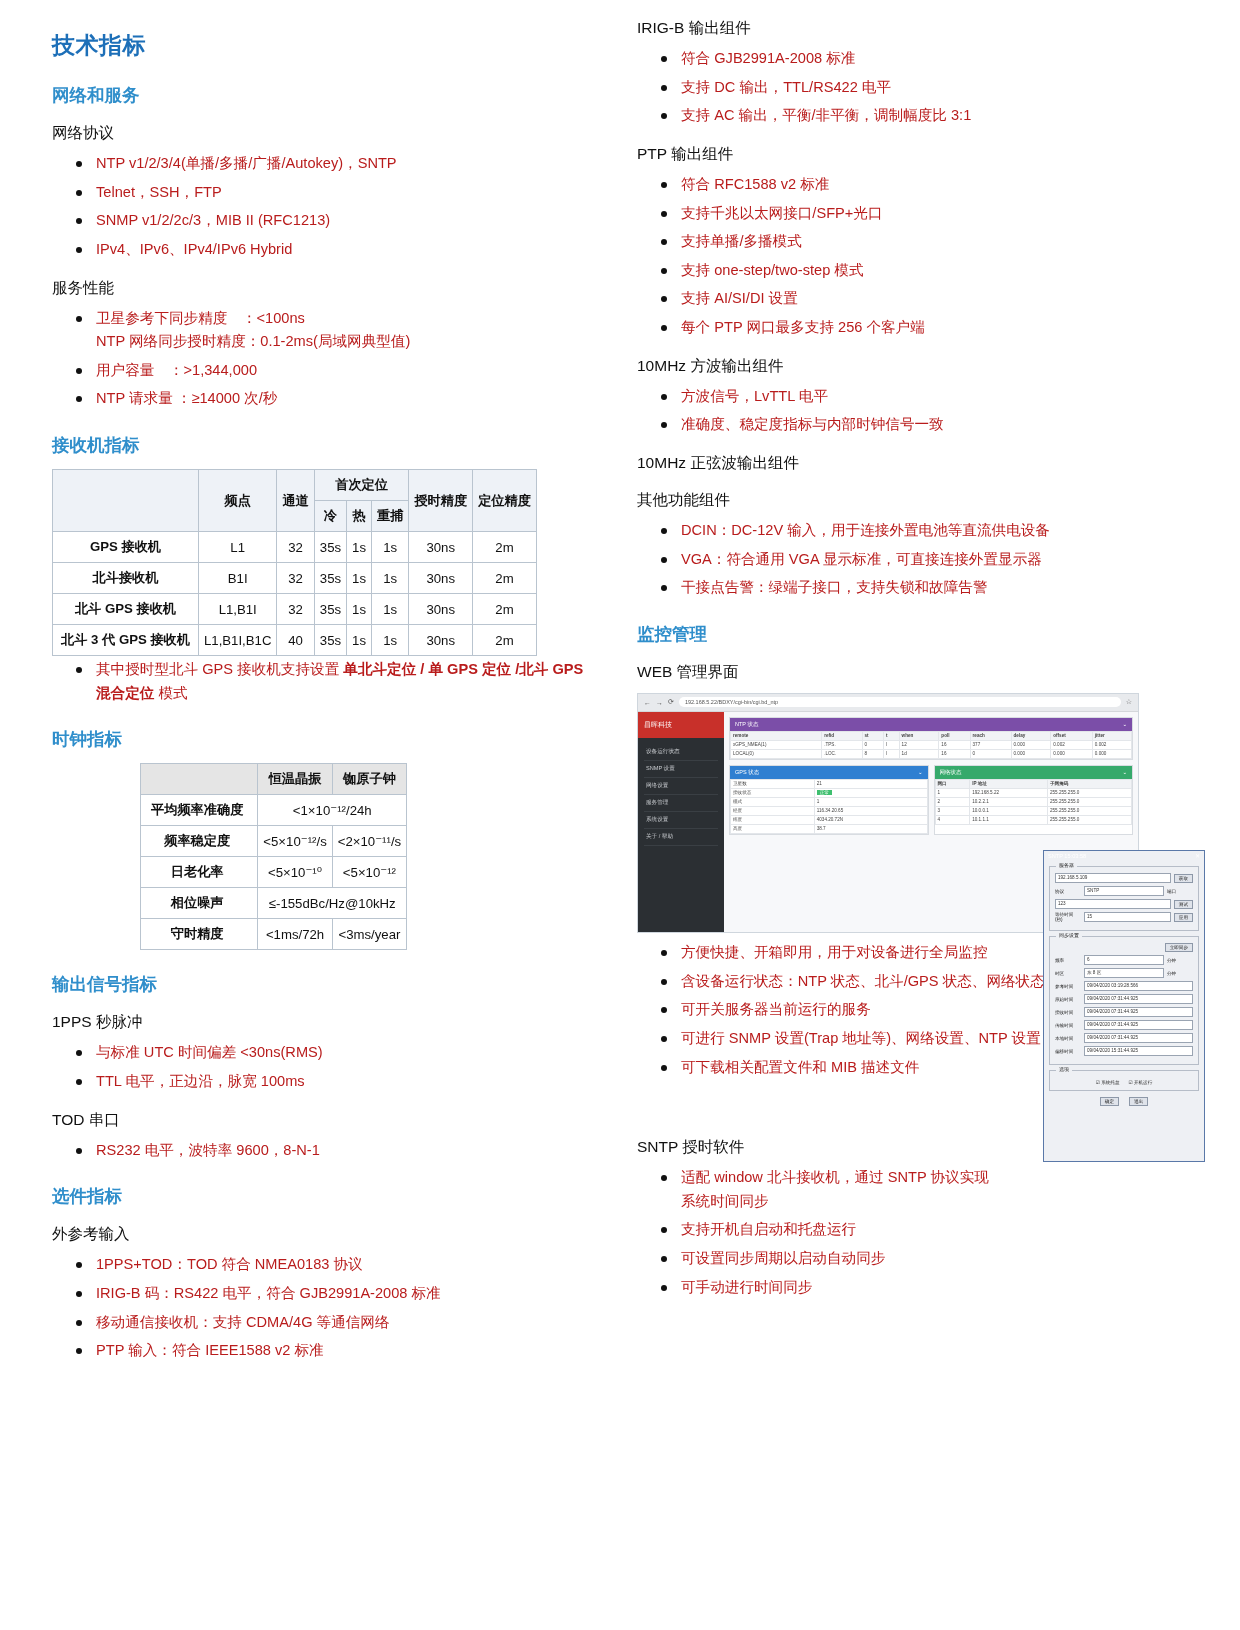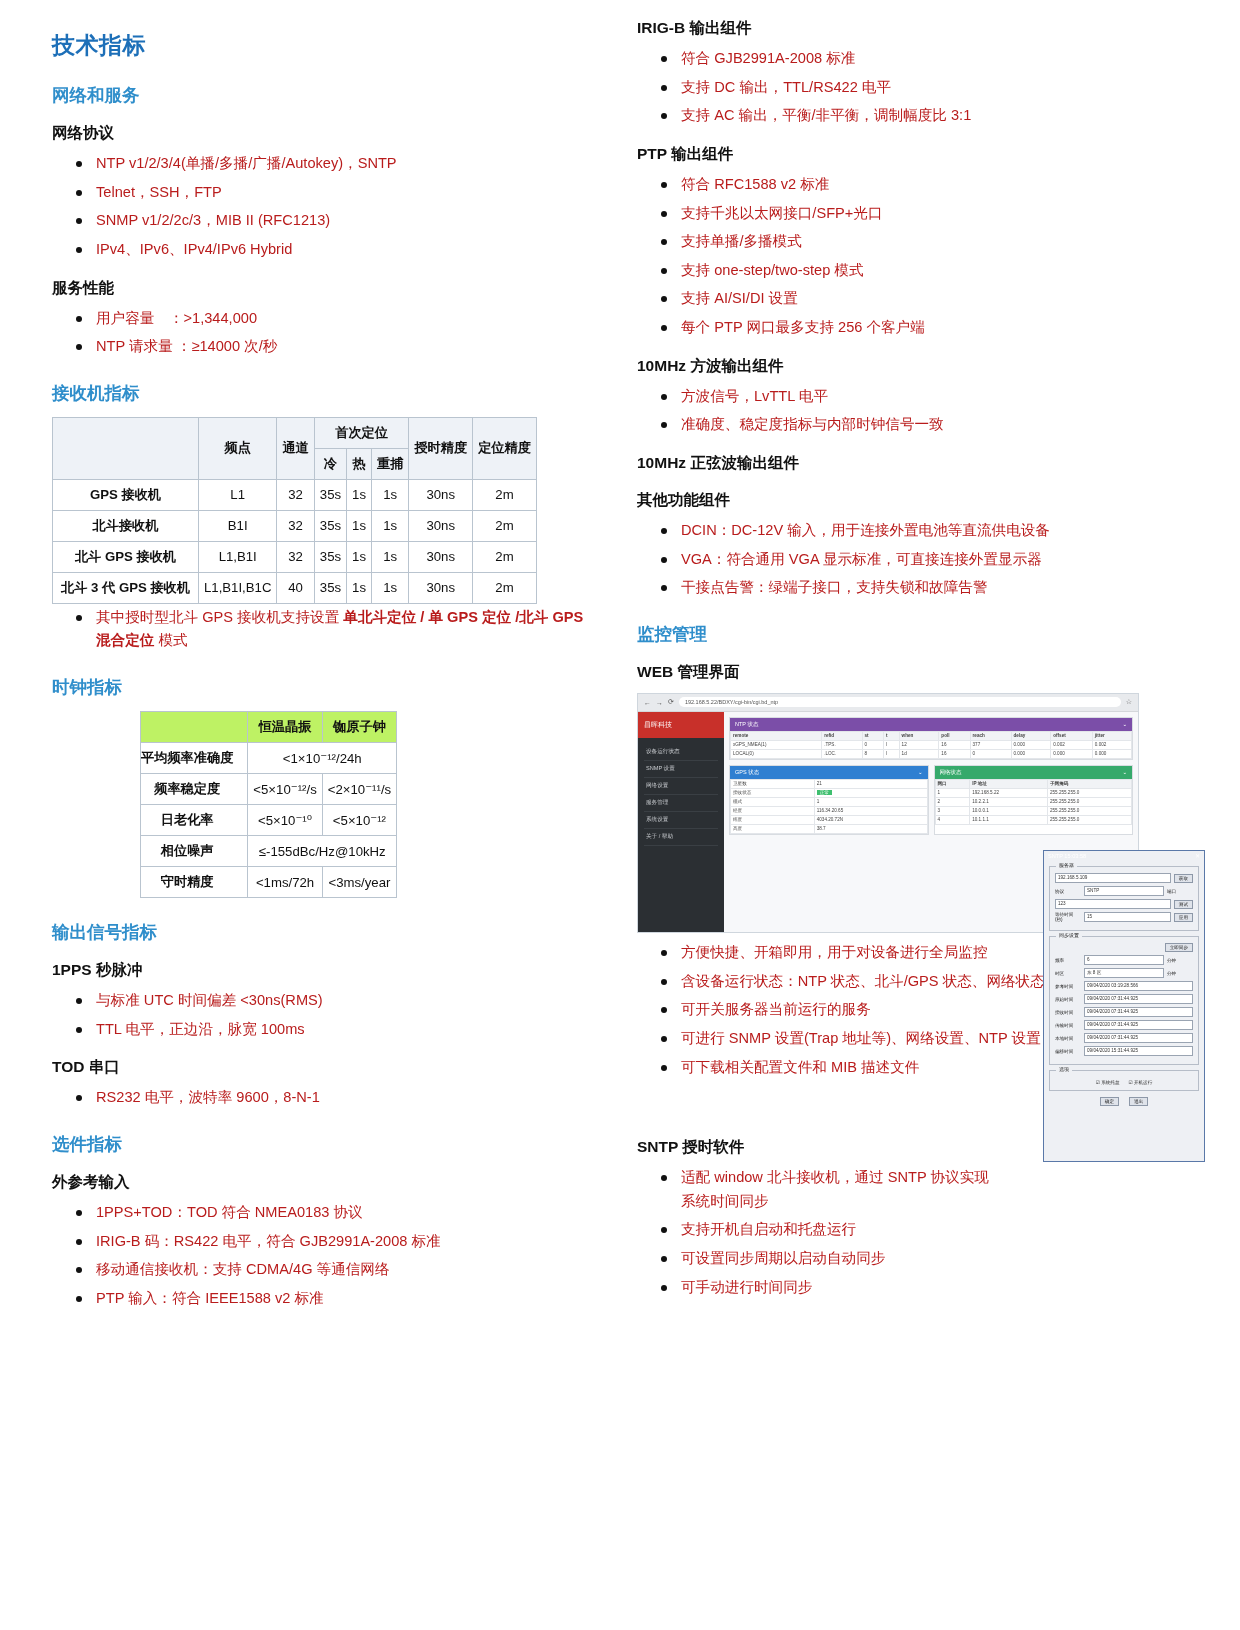--- a/index.html
+++ b/index.html
@@ -40,21 +40,21 @@
   }
   .h2 {
     color: #2f8ecb;
     font-size: 17.5px;
     font-weight: bold;
     margin: 22px 0 12px 12px;
   }
   .h3 {
     color: #111;
     font-size: 15.5px;
-    font-weight: bold;
+    font-weight: normal;
     margin: 16px 0 8px 12px;
   }
   .h3.tight { margin-top: 12px; }
   ul.bul {
     list-style: none;
     margin: 0 0 4px 0;
     padding: 0 0 0 34px;
   }
   ul.bul > li {
     position: relative;
@@ -100,25 +100,25 @@
     font-weight: bold;
     padding-left: 8px;
     padding-right: 8px;
     white-space: nowrap;
   }
   .clock-table {
     margin-left: 100px;
   }
   .clock-table td.rowhdr {
     font-weight: bold;
-    padding-left: 0;
+    padding-left: 10px;
     padding-right: 14px;
     white-space: nowrap;
   }
-  .clock-table thead td { background: #bef264; }
+  .clock-table thead td { background: #e5e5e5; }
   .bold-in { font-weight: bold; }
 
   
   .shot-web {
     margin: 10px 0 8px 12px;
     width: 500px;
     height: 238px;
     border: 1px solid #cfd6dd;
     background: #f4f6f8;
     position: relative;
@@ -293,20 +293,24 @@
       <div class="h3">网络协议</div>
       <ul class="bul">
         <li>NTP v1/2/3/4(单播/多播/广播/Autokey)，SNTP</li>
         <li>Telnet，SSH，FTP</li>
         <li>SNMP v1/2/2c/3，MIB II (RFC1213)</li>
         <li>IPv4、IPv6、IPv4/IPv6 Hybrid</li>
       </ul>
 
       <div class="h3">服务性能</div>
       <ul class="bul">
+        <li>
+          <span>卫星参考下同步精度　：&lt;100ns</span>
+          <span class="sub-line">NTP 网络同步授时精度：0.1-2ms(局域网典型值)</span>
+        </li>
         <li>用户容量　：&gt;1,344,000</li>
         <li>NTP 请求量 ：≥14000 次/秒</li>
       </ul>
 
       <div class="h2">接收机指标</div>
 
       <table class="recv-table">
         <thead>
           <tr>
             <td rowspan="2"></td>

